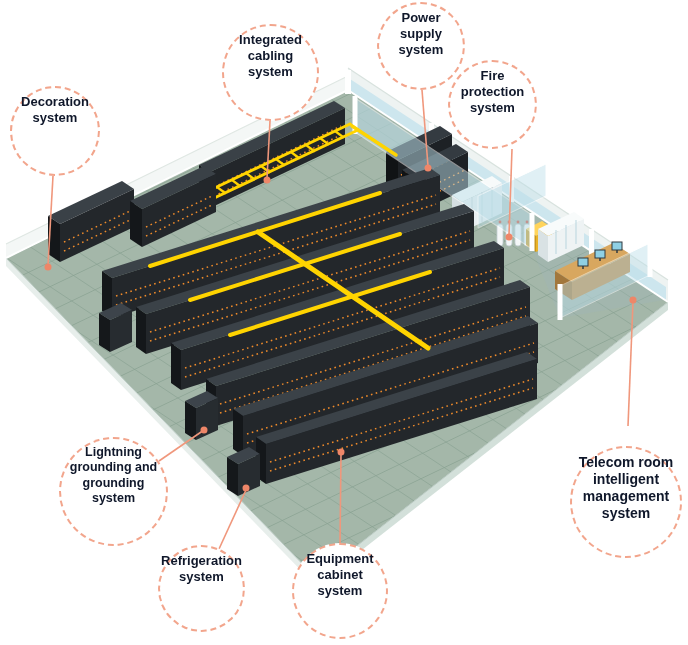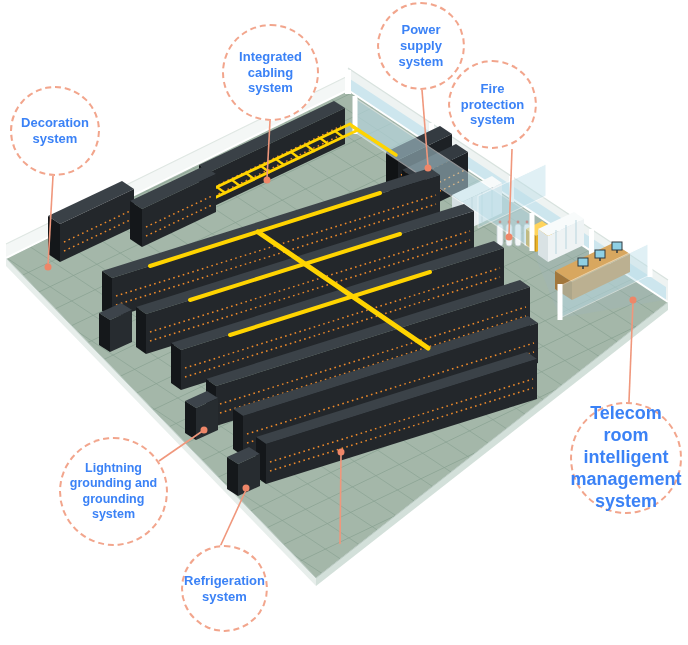--- a/index.html
+++ b/index.html
@@ -1,30 +1,30 @@
 <!DOCTYPE html>
 <html><head>
 <meta charset="utf-8">
 <style>
   html,body{margin:0;padding:0;background:#ffffff;}
   .stage{position:relative;width:688px;height:645px;background:#ffffff;overflow:hidden;
          font-family:"Liberation Sans",sans-serif;}
   .scene{position:absolute;left:0;top:0;}
   .callout{position:absolute;border:2px dashed #f2a58c;border-radius:50%;background:#ffffff;
-           display:flex;align-items:center;justify-content:center;text-align:center;
-           color:#3b82f6;font-weight:bold;font-size:13px;line-height:1.22;
+           display:flex;align-items:flex-start;justify-content:center;text-align:center;
+           color:#0f172a;font-weight:bold;font-size:13px;line-height:1.22;
            padding:6px;box-sizing:border-box;}
   .co-decoration   {left:10px;  top:86px;  width:90px;  height:90px;}
   .co-cabling      {left:222px; top:24px;  width:97px;  height:97px;}
   .co-power        {left:377px; top:2px;   width:88px;  height:88px;}
   .co-fire         {left:448px; top:60px;  width:89px;  height:89px;}
   .co-lightning    {left:59px;  top:437px; width:109px; height:109px; font-size:12.5px;}
-  .co-refrigeration{left:158px; top:545px; width:87px;  height:87px;margin-left:23px;}
+  .co-refrigeration{left:158px; top:545px; width:87px;  height:87px;}
   .co-equipment    {left:292px; top:543px; width:96px;  height:96px;}
-  .co-telecom      {left:570px; top:402px; width:112px; height:112px; font-size:18px;}
+  .co-telecom      {left:570px; top:446px; width:112px; height:112px; font-size:14px;}
 </style>
 </head>
 <body>
 
 <div class="stage">
 
   <svg class="scene" width="688" height="645" viewBox="0 0 688 645">
     <defs>
       <pattern id="isogrid" width="1" height="1" patternUnits="userSpaceOnUse" patternTransform="matrix(23.4 -11.2 21.6 14.3 6 258)">
         <path d="M0 0 L1 0 M0 0 L0 1" stroke="#4f7361" stroke-opacity="0.33" stroke-width="0.05" fill="none"></path>
@@ -270,17 +270,20 @@
   </div>
   <div class="callout co-fire">
     <span>Fire protection system</span>
   </div>
   <div class="callout co-lightning">
     <span>Lightning grounding and grounding system</span>
   </div>
   <div class="callout co-refrigeration">
     <span>Refrigeration system</span>
   </div>
+  <div class="callout co-equipment">
+    <span>Equipment cabinet system</span>
+  </div>
   <div class="callout co-telecom">
     <span>Telecom room intelligent management system</span>
   </div>
 
 </div>
 
 </body></html>

